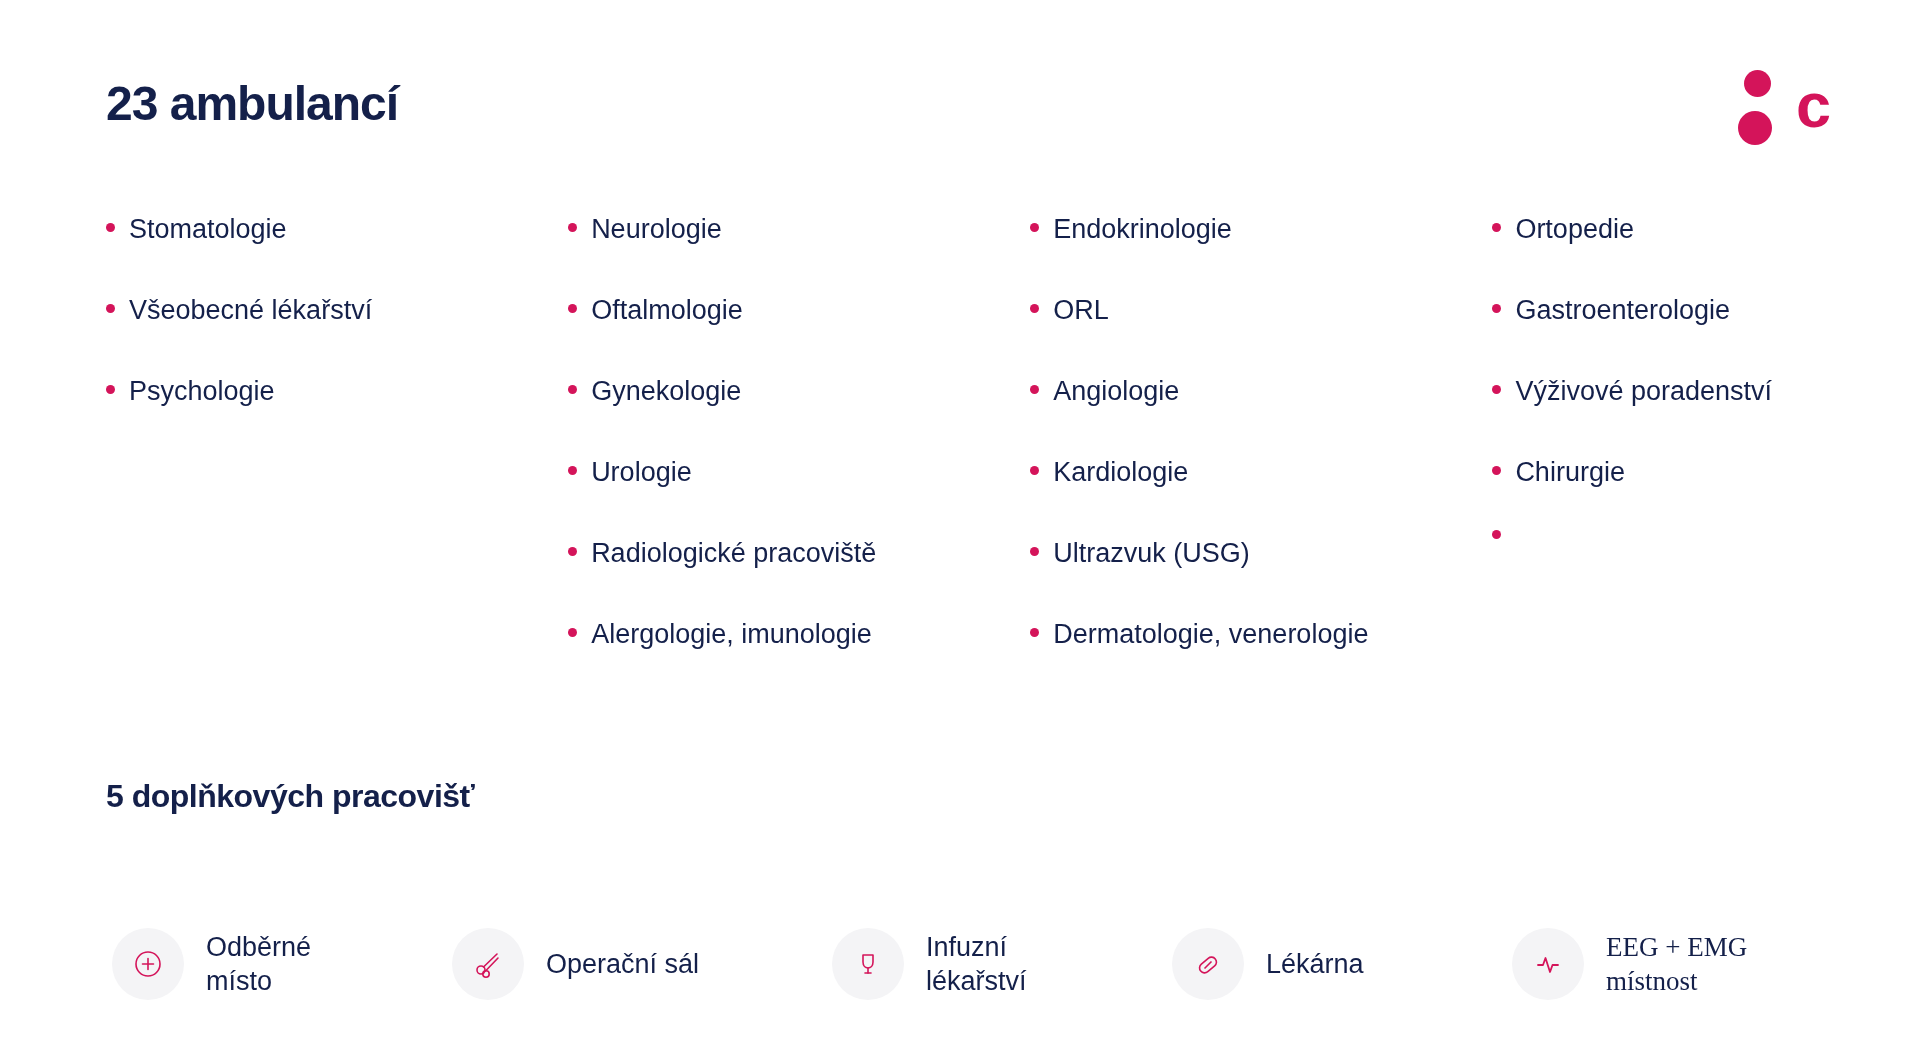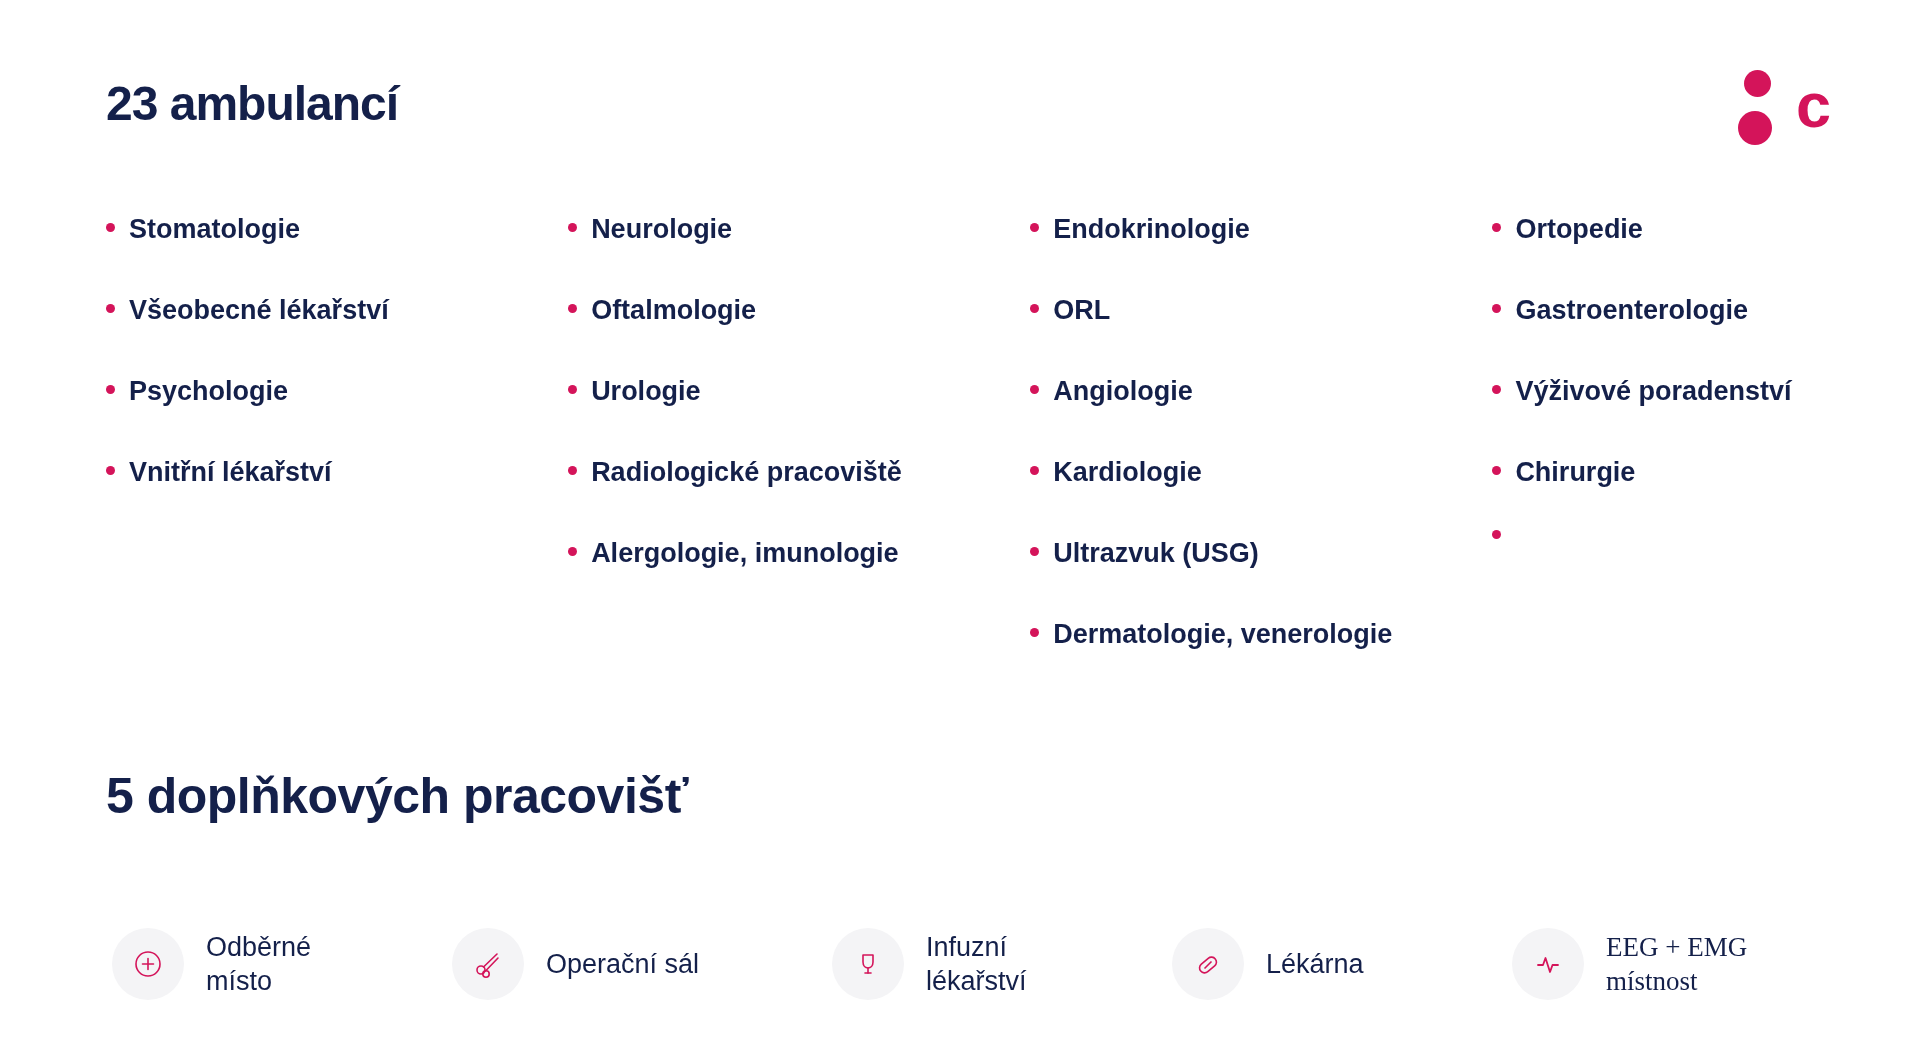--- a/index.html
+++ b/index.html
@@ -56,37 +56,36 @@
     font-weight: 700;
     color: #14204a;
     letter-spacing: -1px;
     white-space: nowrap;
   }
 
   .heading-sub {
     position: absolute;
     left: 106px;
     top: 766px;
-    font-size: 50px;
+    font-size: 32px;
     line-height: 60px;
     font-weight: 700;
     color: #14204a;
     letter-spacing: -0.5px;
     white-space: nowrap;
   }
 
   
   .columns {
     position: absolute;
     left: 106px;
     top: 212px;
     width: 1760px;
     display: flex;
     gap: 0;
-    font-weight: bold;
   }
   .col {
     width: 470px;
   }
   .col:nth-child(3) { width: 470px; }
   .col:nth-child(4) { width: 380px; }
 
   .item {
     display: flex;
     align-items: baseline;
@@ -167,34 +166,34 @@
           <span>Stomatologie</span>
         </div>
       <div class="item">
           <span class="bullet"></span>
           <span>Všeobecné lékařství</span>
         </div>
       <div class="item">
           <span class="bullet"></span>
           <span>Psychologie</span>
         </div>
-      <div class="item">
-          <span class="bullet"></span>
-          <span>Vnitřní lékařství</span>
-        </div>
     </div>
 
     <div class="col">
       <div class="item">
           <span class="bullet"></span>
           <span>Neurologie</span>
         </div>
       <div class="item">
           <span class="bullet"></span>
           <span>Oftalmologie</span>
+        </div>
+      <div class="item">
+          <span class="bullet"></span>
+          <span>Gynekologie</span>
         </div>
       <div class="item">
           <span class="bullet"></span>
           <span>Urologie</span>
         </div>
       <div class="item">
           <span class="bullet"></span>
           <span>Radiologické pracoviště</span>
         </div>
       <div class="item">

